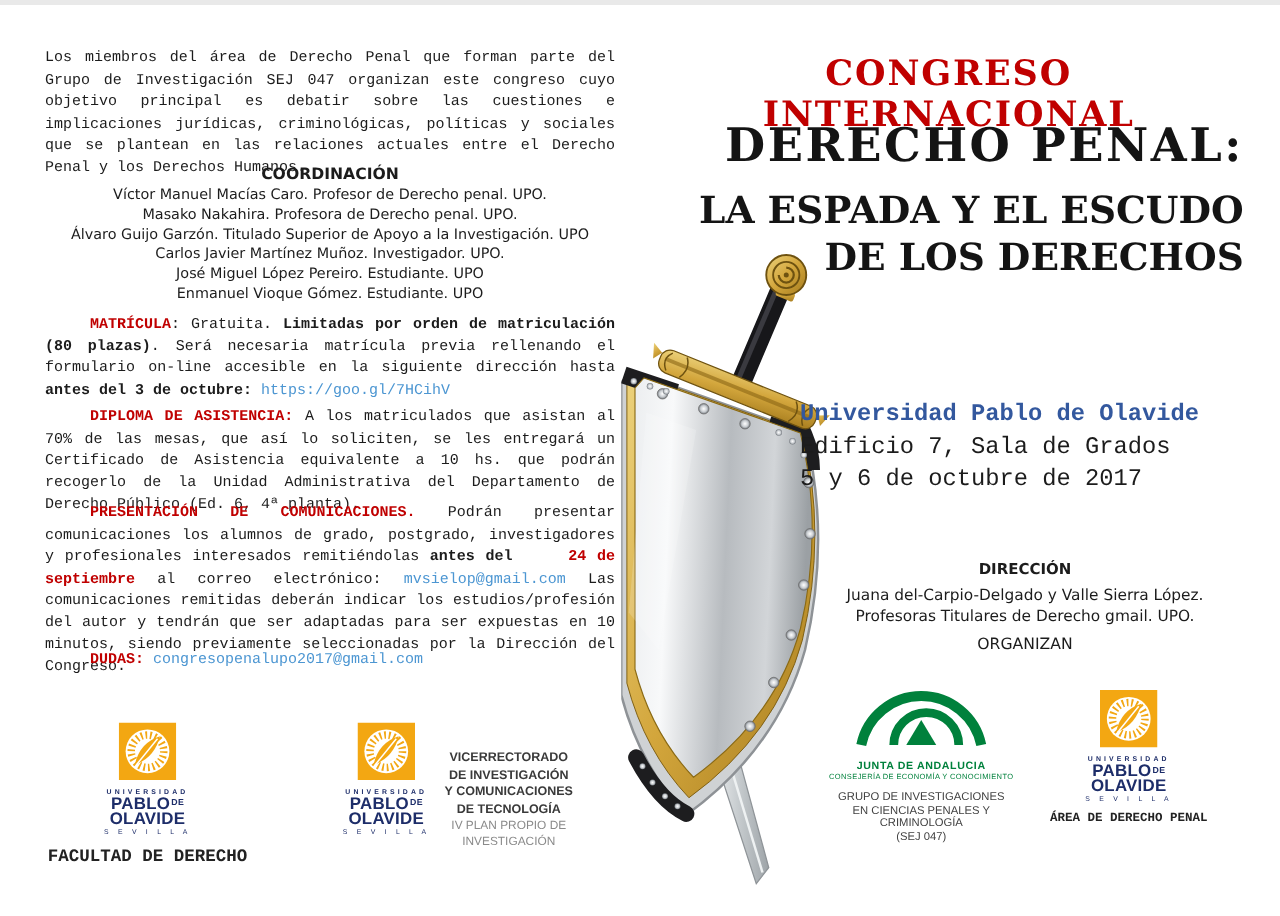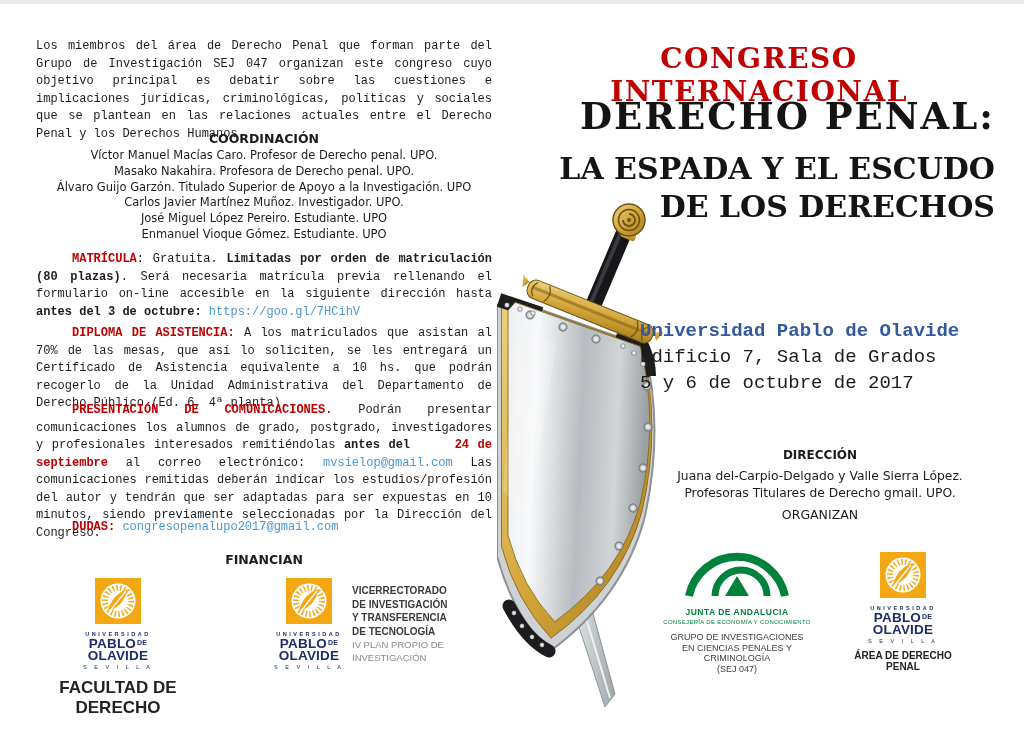--- a/index.html
+++ b/index.html
@@ -27,26 +27,26 @@
 
   
   .upo-logo{text-align:center;line-height:normal;}
   .upo-univ{font-family:"Liberation Sans",sans-serif;font-size:5.5px;letter-spacing:2.5px;
             color:var(--upo_navy);font-weight:bold;margin-top:3px;}
   .upo-word{font-family:"Liberation Sans",sans-serif;font-weight:bold;font-size:13.5px;
             line-height:12px;color:var(--upo_navy);letter-spacing:.2px;}
   .upo-de{font-size:7px;vertical-align:3px;margin-left:1px;}
   .upo-sev{font-family:"Liberation Sans",sans-serif;font-size:5.5px;letter-spacing:3px;
            color:var(--upo_navy);margin-top:2px;}
-  .caption{font-family:Liberation Sans, sans-serif;font-weight:bold;color:#222;}
+  .caption{font-family:Liberation Mono, monospace;font-weight:bold;color:#222;}
 
   .logo-fac{position:absolute;left:63px;top:578px;width:110px;}
-  .cap-fac{position:absolute;left:28px;top:678px;width:180px;text-align:center;font-size:17px;}
+  .cap-fac{position:absolute;left:28px;top:678px;width:180px;text-align:center;font-size:14px;}
   .logo-vice{position:absolute;left:254px;top:578px;width:110px;}
-  .vice{position:absolute;left:352px;top:584px;width:110px;font-family:"Liberation Sans",sans-serif;}
+  .vice{position:absolute;left:352px;top:600px;width:110px;font-family:"Liberation Sans",sans-serif;text-align:center;}
   .vice .b{font-weight:bold;font-size:10px;line-height:13.5px;color:#3a3a3a;}
   .vice .g{font-size:9.5px;line-height:13px;color:#8a8a8a;}
 
   
   .kicker{position:absolute;left:518px;top:42px;width:482px;text-align:center;
           font-family:"DejaVu Serif",serif;font-weight:bold;font-size:28px;
           letter-spacing:1.5px;color:var(--accent_red);}
   .title1{position:absolute;left:520px;top:94px;width:475px;text-align:right;
           font-family:"DejaVu Serif",serif;font-weight:bold;font-size:37px;
           letter-spacing:2px;color:#141414;}
@@ -108,21 +108,20 @@
     <p class="para" style="top:366px;">
       <span class="red-label">PRESENTACIÓN DE COMUNICACIONES.</span><span> Podrán presentar comunicaciones los alumnos de grado, postgrado, investigadores y profesionales interesados remitiéndolas </span><span class="blk-b">antes del </span><span class="red-label">24 de septiembre</span><span> al correo electrónico: </span><a class="link">mvsielop@gmail.com</a>
       <span>Las comunicaciones remitidas deberán indicar los estudios/profesión del autor y tendrán que ser adaptadas para ser expuestas en 10 minutos, siendo previamente seleccionadas por la Dirección del Congreso.</span>
     </p>
 
     <p class="para" style="top:483px;text-align:left;">
       <span class="red-label">DUDAS:</span>
       <a class="link">congresopenalupo2017@gmail.com</a>
     </p>
 
-    <div class="financian">FINANCIAN</div>
   </div>
 
   <div class="logo-fac upo-logo">
     <svg width="46" height="46" viewBox="0 0 46 46">
       <rect width="46" height="46" fill="#F3A712"></rect>
       <circle cx="23" cy="23" r="17.5" fill="#ffffff"></circle>
       <circle cx="23" cy="23" r="13" fill="none" stroke="#F3A712" stroke-width="6" stroke-dasharray="1.4 2.3"></circle>
       <path d="M13 33 Q17 16 33 11 Q29 27 15 33 Z" fill="#F3A712"></path>
       <path d="M14 34 L31 13" stroke="#ffffff" stroke-width="1.2"></path>
     </svg>
@@ -146,21 +145,21 @@
     <div class="upo-univ">UNIVERSIDAD</div>
     <div class="upo-word">
       <span>PABLO</span><span class="upo-de">DE</span><br>
       <span>OLAVIDE</span>
     </div>
     <div class="upo-sev">S E V I L L A</div>
   </div>
   <div class="vice">
     <div class="b">VICERRECTORADO</div>
     <div class="b">DE INVESTIGACIÓN</div>
-    <div class="b">Y TRANSFERENCIA</div>
+    <div class="b">Y COMUNICACIONES</div>
     <div class="b">DE TECNOLOGÍA</div>
     <div class="g">IV PLAN PROPIO DE</div>
     <div class="g">INVESTIGACIÓN</div>
   </div>
 
   <div class="figure">
     <svg width="218" height="522" viewBox="0 0 218 522">
       <defs>
         <linearGradient id="gSilver" x1="0" y1="0" x2="1" y2="0.1">
           <stop offset="0" stop-color="#eceef0"></stop>

